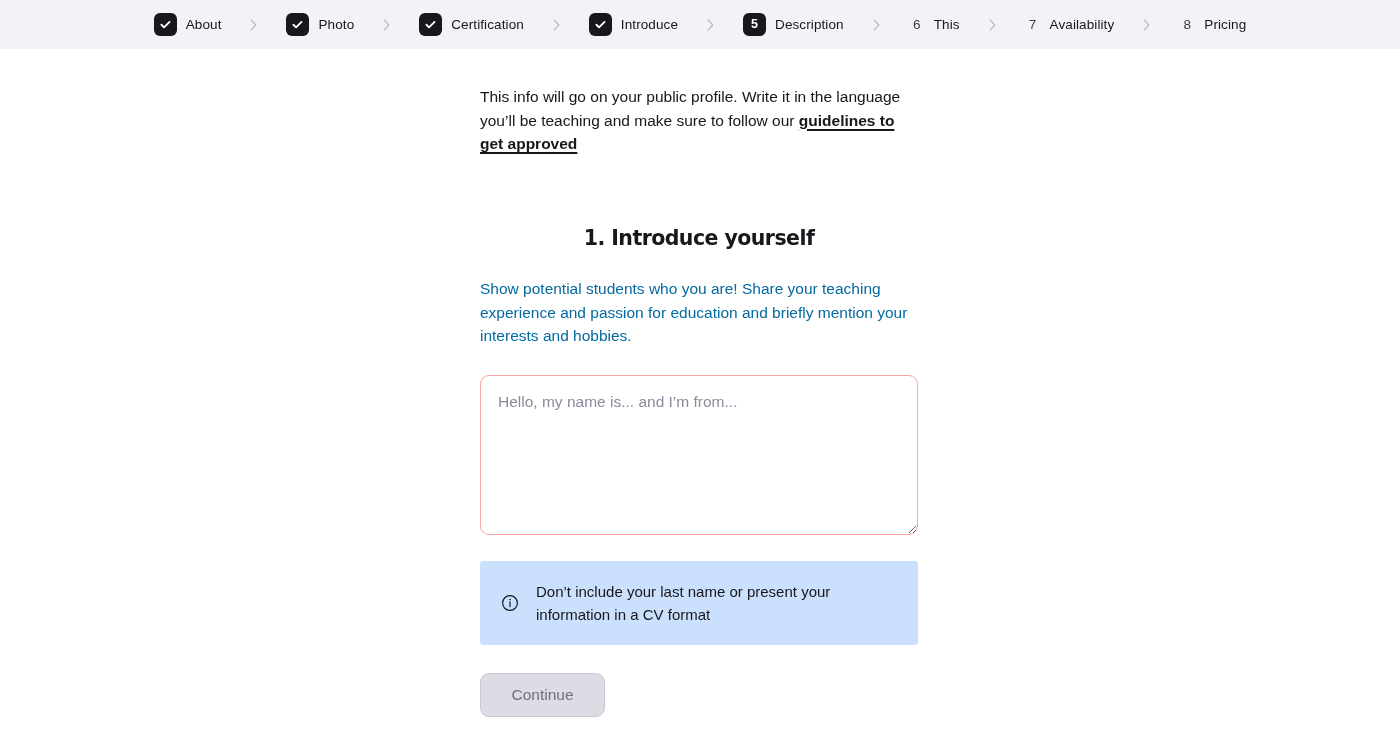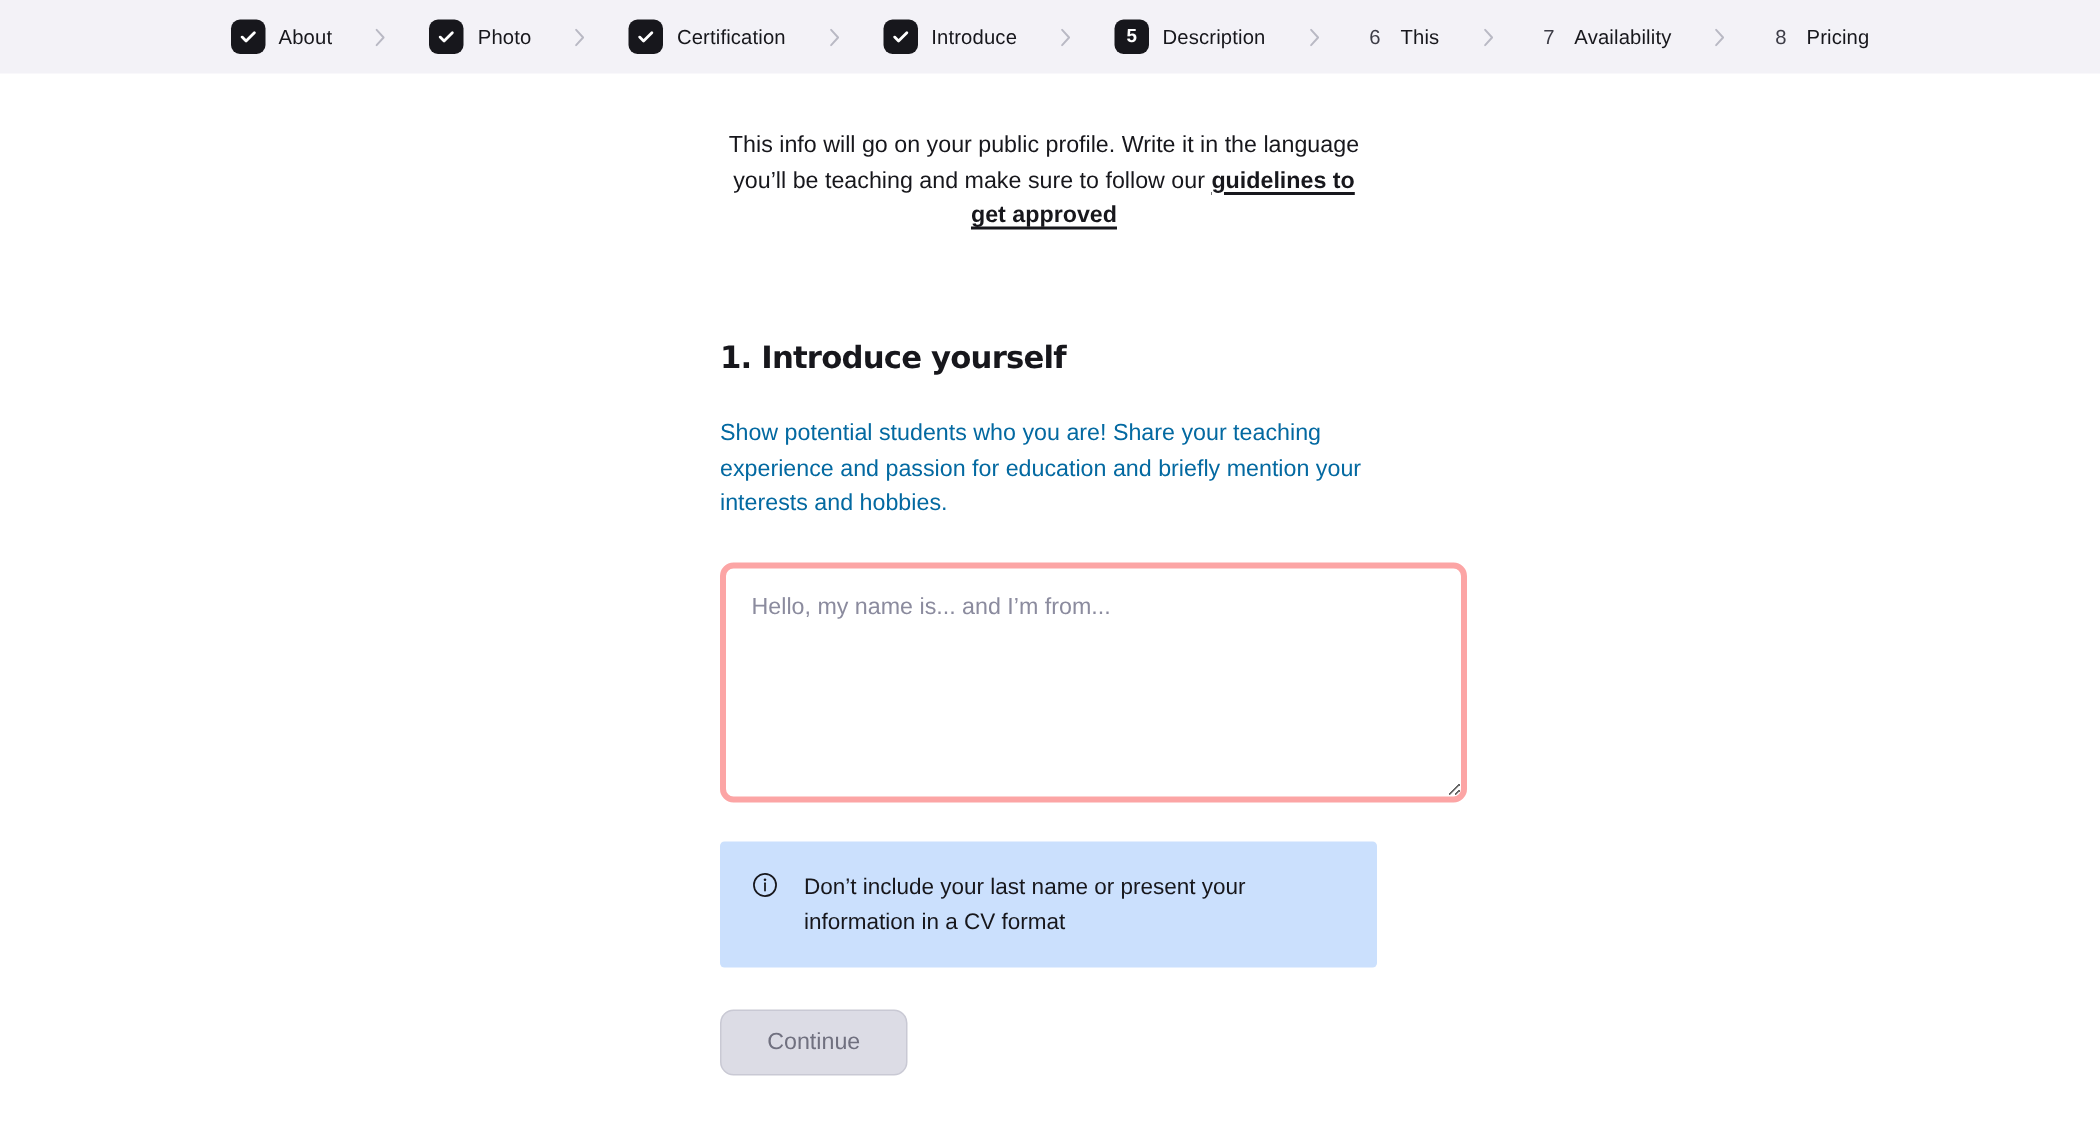--- a/index.html
+++ b/index.html
@@ -93,73 +93,73 @@
     color: #17171c;
     margin: 0 0 26px 0;
     line-height: 1.15;
   }
   p.intro {
     font-size: 15.5px;
     line-height: 23.5px;
     color: #17171c;
     margin: 0;
     max-width: 432px;
-    text-align: center;
   }
   a.inline-link {
     color: #17171c;
     font-weight: 700;
     text-decoration: underline;
     text-underline-offset: 2.5px;
     text-decoration-thickness: 1.6px;
   }
   h2.section-title {
     font-family: "DejaVu Sans", sans-serif;
     font-size: 20.5px;
     font-weight: 700;
     letter-spacing: -0.55px;
     color: #17171c;
     margin: 70px 0 0 0;
     line-height: 1.2;
+    text-align: center;
   }
   p.section-desc {
     font-size: 15.5px;
     line-height: 23.5px;
     color: #0369a1;
     margin: 27px 0 0 0;
     max-width: 440px;
   }
 
   
   .textarea-wrap { margin-top: 27px; position: relative; }
   textarea.intro-input {
-    width: 498px;
+    width: 438px;
     height: 160px;
-    border: 4px solid #fca5a5;
+    border: 1px solid #fca5a5;
     border-radius: 9px;
     background: #ffffff;
     padding: 15px 17px;
     font-family: "Liberation Sans", sans-serif;
     font-size: 15.5px;
     line-height: 22px;
     color: #17171c;
     outline: none;
     resize: vertical;
     display: block;
   }
   textarea.intro-input::placeholder { color: #8b8b9e; }
 
   
   .info-banner {
     margin-top: 26px;
     width: 438px;
     background: #cbe0fd;
     border-radius: 3px;
     display: flex;
-    align-items: flex-start;
+    align-items: center;
     gap: 17px;
     padding: 19px 20px 19px 21px;
   }
   .info-icon { flex: none; margin-top: 1px; }
   .info-icon svg { display: block; }
   .info-text {
     font-size: 15px;
     line-height: 23px;
     color: #17171c;
   }

